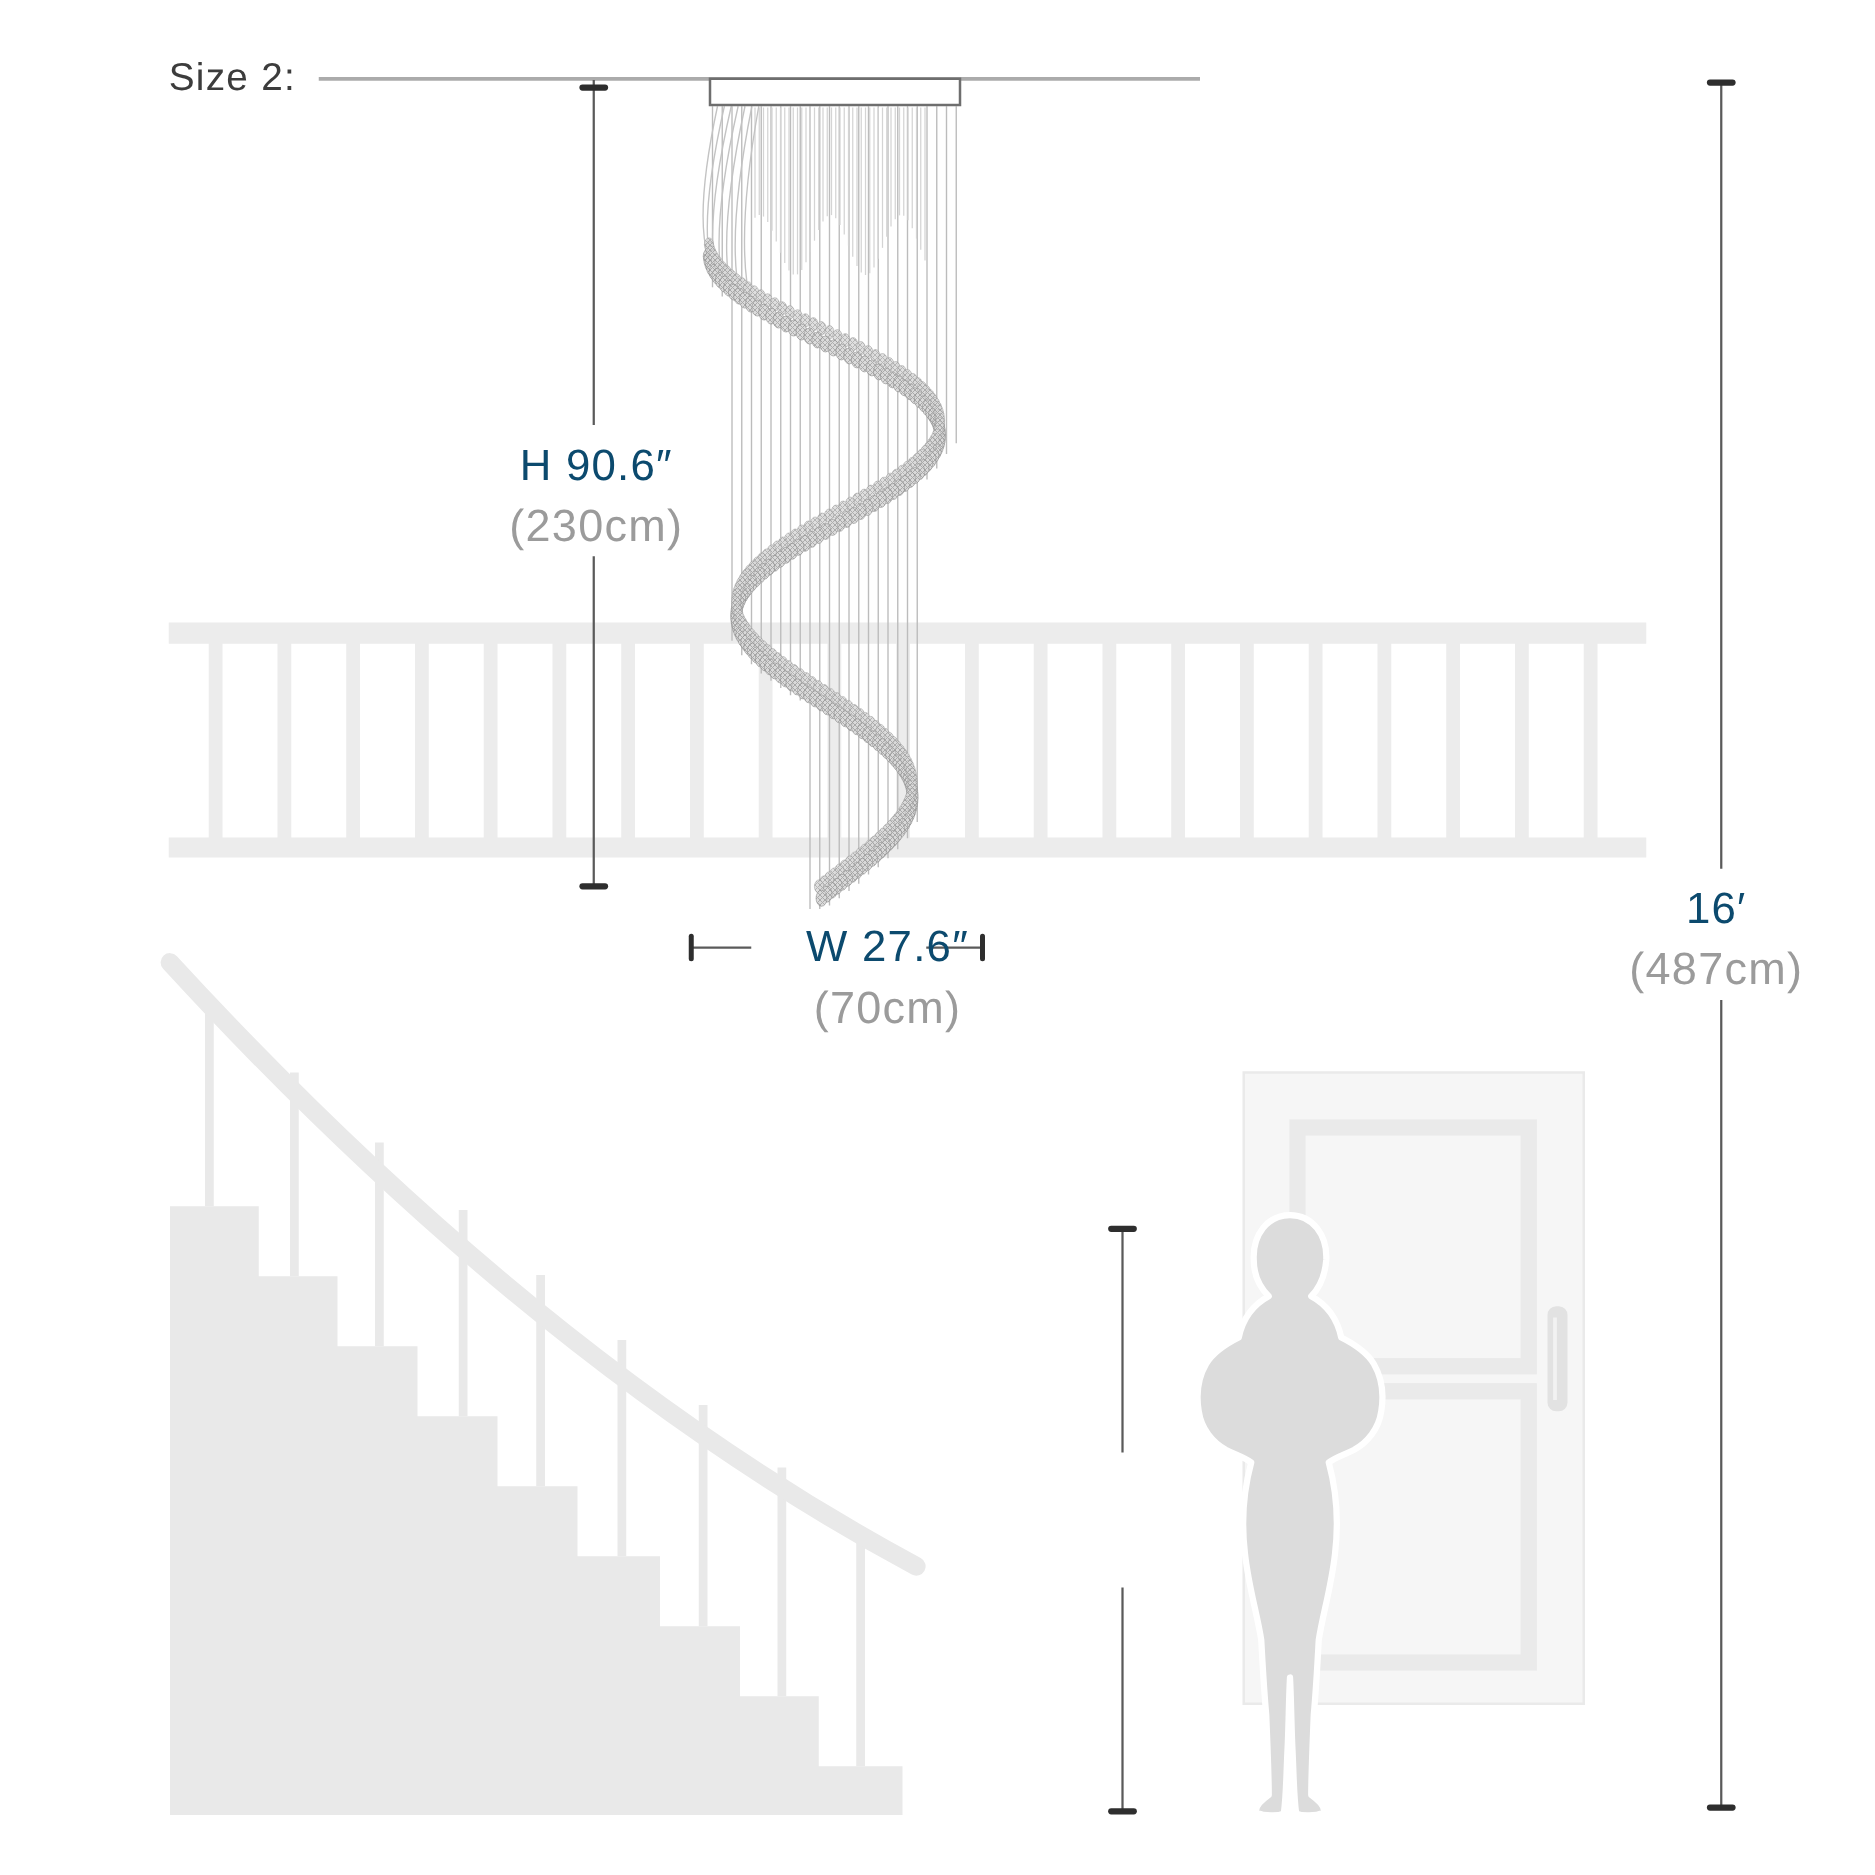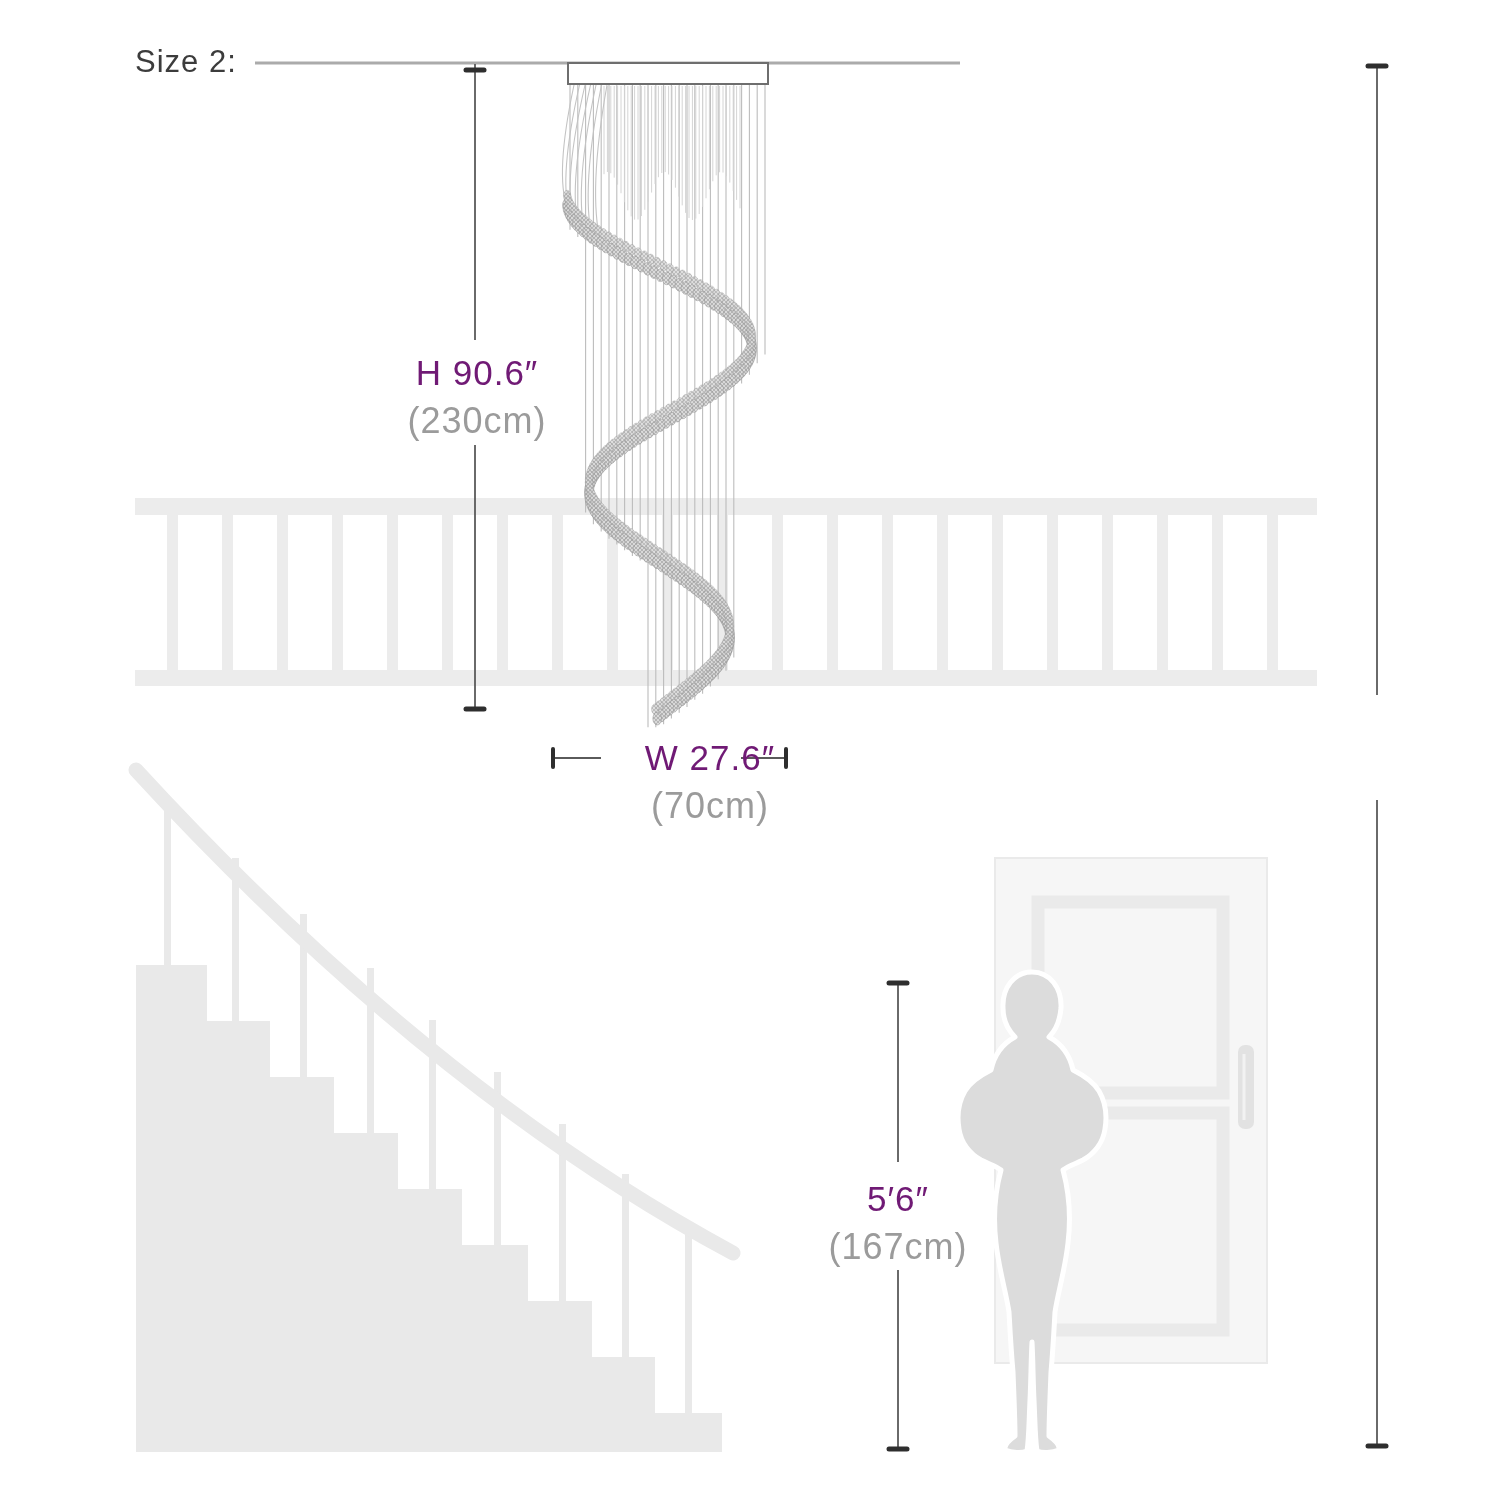--- a/index.html
+++ b/index.html
@@ -3,21 +3,21 @@
 <meta charset="utf-8">
 <style>
   html,body{margin:0;padding:0;background:#fff;}
   .canvas{
     position:relative;width:1500px;height:1500px;background:#ffffff;overflow:hidden;
     font-family:"Liberation Sans", sans-serif;
     border-radius:19px;
   }
   svg{position:absolute;left:0;top:0;}
   .label{position:absolute;text-align:center;transform:translateX(-50%);line-height:1.22;}
-  .label .imperial{font-size:35px;color:#701a75;letter-spacing:1px;}
+  .label .imperial{font-size:35px;color:#0c4a6e;letter-spacing:1px;}
   .label .metric{font-size:36px;color:#9b9b9b;letter-spacing:1px;margin-top:4px;}
   .size-label{
     position:absolute;left:135px;top:44px;font-size:31px;color:#3c3c3c;letter-spacing:1px;
   }
 </style>
 </head>
 <body>
 
 <div class="canvas">
 
@@ -559,19 +559,19 @@
   <div class="label" style="left:477px;top:352px;">
     <div class="imperial">H 90.6″</div>
     <div class="metric">(230cm)</div>
   </div>
 
   <div class="label" style="left:710px;top:737px;">
     <div class="imperial">W 27.6″</div>
     <div class="metric">(70cm)</div>
   </div>
 
-
-  <div class="label" style="left:898px;top:1178px;">
-    <div class="imperial">5′6″</div>
-    <div class="metric">(167cm)</div>
+  <div class="label" style="left:1373px;top:706px;">
+    <div class="imperial">16′</div>
+    <div class="metric">(487cm)</div>
   </div>
 
+
 </div>
 
 </body></html>

